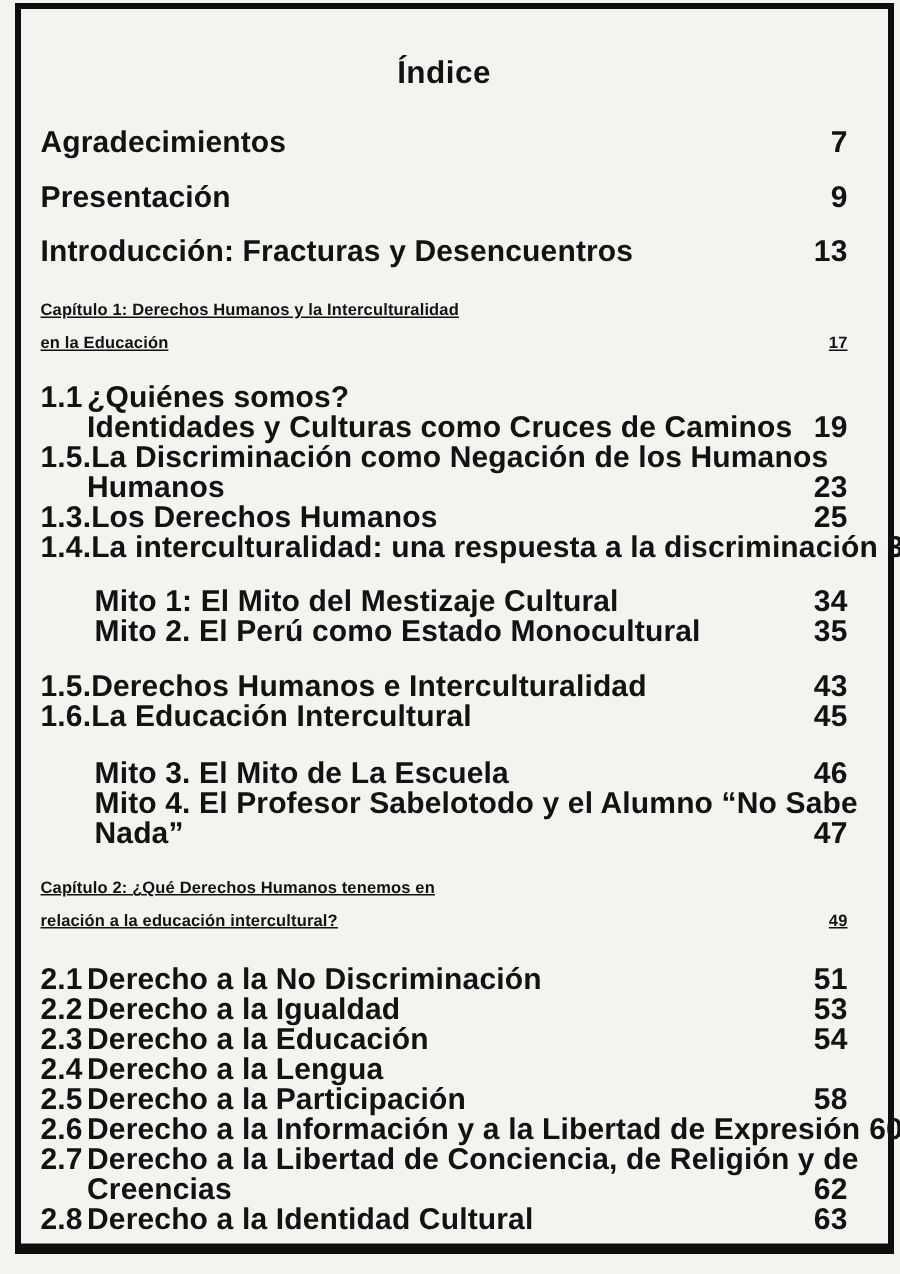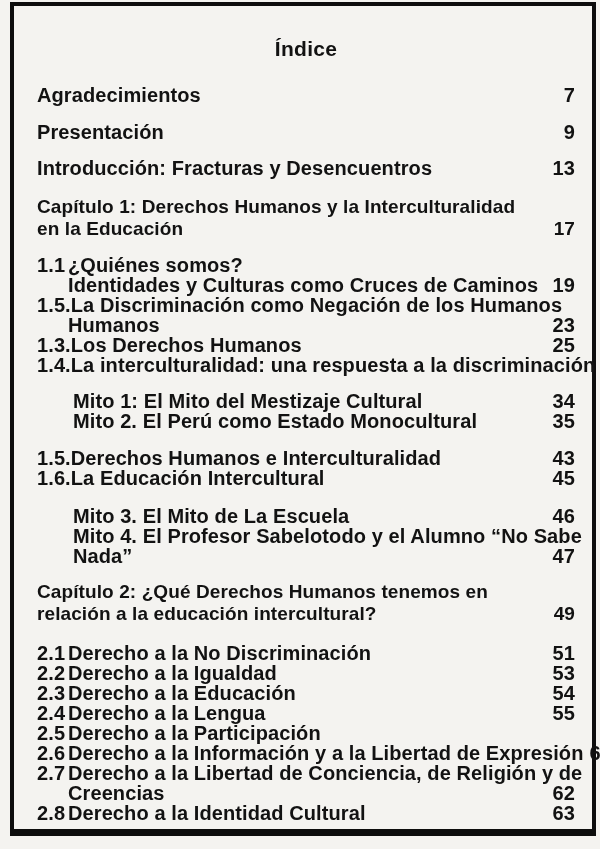--- a/index.html
+++ b/index.html
@@ -22,41 +22,42 @@
     position:absolute;
     left:10px;top:2px;
     width:586px;height:834px;
     box-sizing:border-box;
     border:4px solid #0d0d0d;
     border-bottom-width:7px;
     pointer-events:none;
   }
   .content{
     position:absolute;
-    left:37px;top:0;
+    left:27px;top:0;
     width:538px;
   }
   .title{
     margin:36px 0 0 0;
     font-size:21px;
     line-height:26px;
     text-align:center;
     font-weight:bold;
     letter-spacing:0.3px;
   }
   .row{
     display:flex;
     align-items:baseline;
     font-size:20px;
     line-height:20px;
     letter-spacing:0.1px;
   }
   .row.chapter{
-    font-size:19px;
+    font-size:11px;
     line-height:22px;
+    text-decoration:underline;
   }
   .num{flex:0 0 31px;}
   .cont .txt{padding-left:31px;}
   .mito .txt{padding-left:36px;}
   .txt{flex:0 1 auto;white-space:nowrap;}
   .pagenum{flex:1 0 auto;text-align:right;padding-left:6px;}
   .g15{margin-top:15px}
   .g16{margin-top:16px}
   .g17{margin-top:17px}
   .g18{margin-top:18px}
@@ -176,25 +177,25 @@
       <span class="pagenum">53</span>
     </div>
     <div class="row item">
       <span class="num">2.3</span>
       <span class="txt">Derecho a la Educación</span>
       <span class="pagenum">54</span>
     </div>
     <div class="row item">
       <span class="num">2.4</span>
       <span class="txt">Derecho a la Lengua</span>
-      <span class="pagenum">55</span>
     </div>
     <div class="row item">
       <span class="num">2.5</span>
       <span class="txt">Derecho a la Participación</span>
+      <span class="pagenum">58</span>
     </div>
     <div class="row item">
       <span class="num">2.6</span>
       <span class="txt">Derecho a la Información y a la Libertad de Expresión</span>
       <span class="pagenum">60</span>
     </div>
     <div class="row item">
       <span class="num">2.7</span>
       <span class="txt">Derecho a la Libertad de Conciencia, de Religión y de</span>
     </div>

